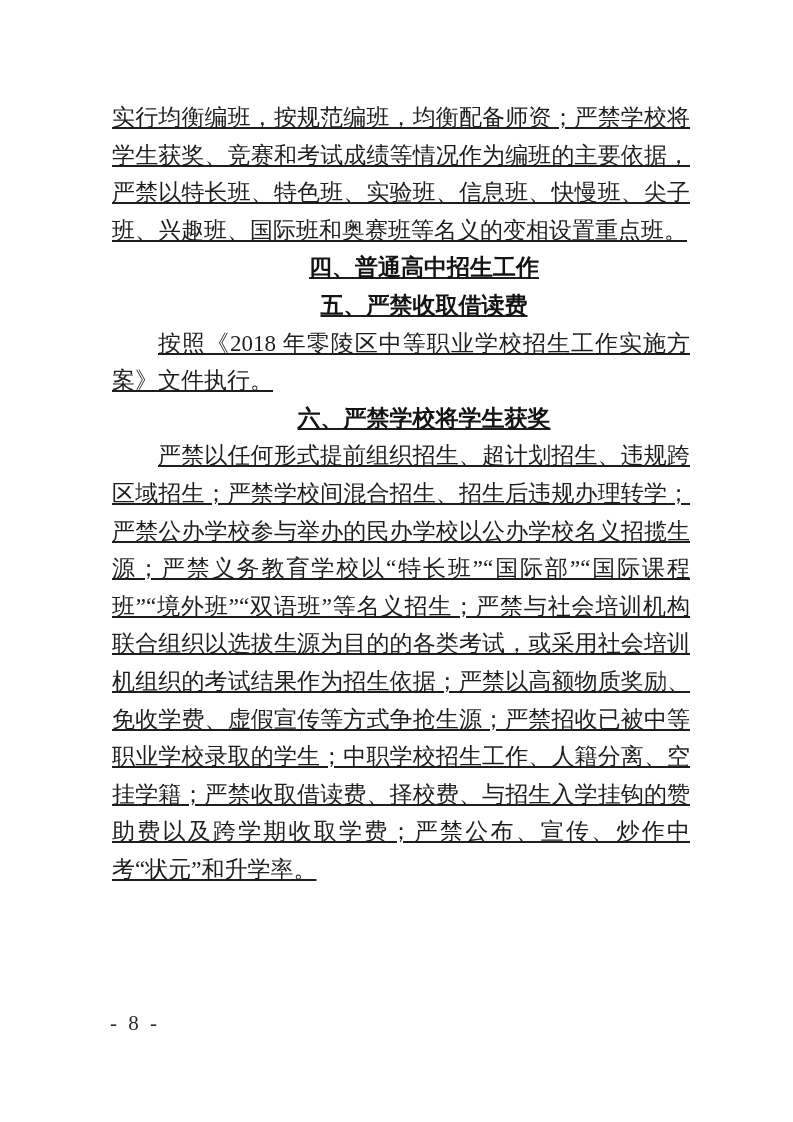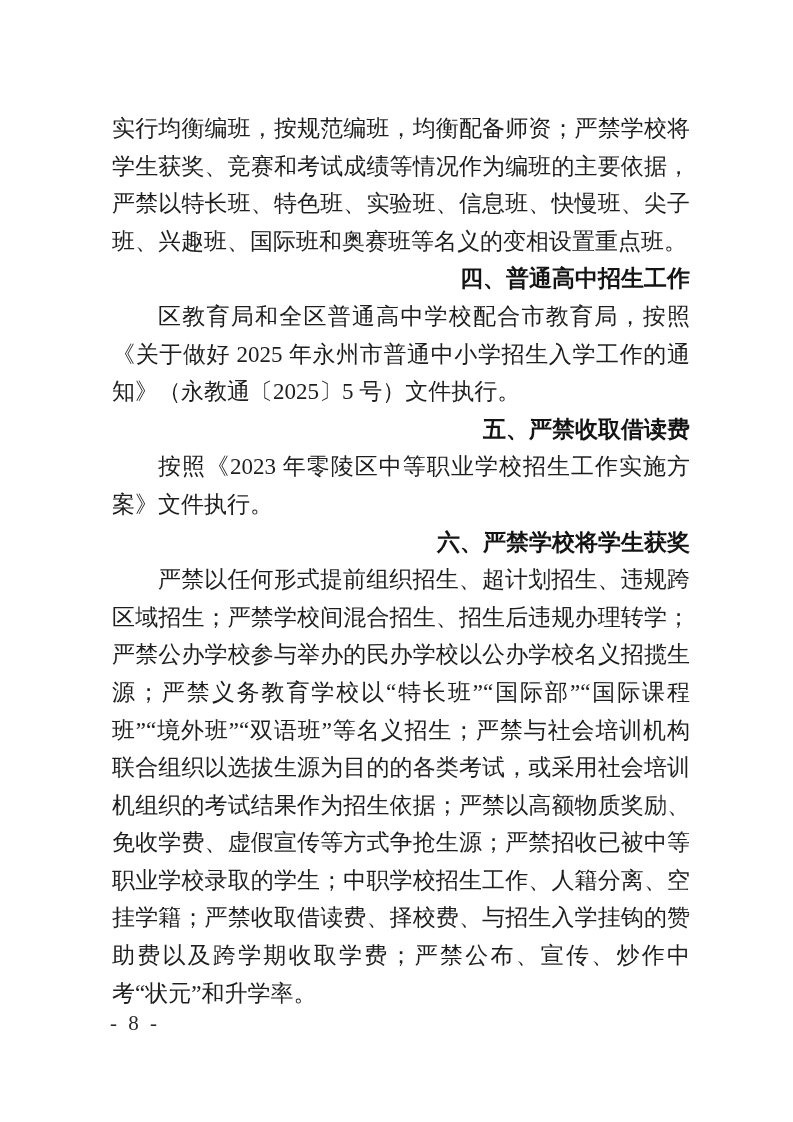--- a/index.html
+++ b/index.html
@@ -14,65 +14,65 @@
     overflow: hidden;
   }
   .page {
     position: absolute;
     inset: 0;
     background: #ffffff;
   }
   .content {
     position: absolute;
     left: 112px;
-    top: 110px;
+    top: 99px;
     width: 578px;
     color: #1e1e1e;
     font-family: "Liberation Serif", "DejaVu Serif", serif;
     font-size: 23px;
     line-height: 37.6px;
     text-align: justify;
     text-justify: inter-character;
+    text-decoration: underline;
   }
   p.para {
     margin: 0;
     padding: 0;
     text-indent: 2em;
   }
   p.para.first {
     text-indent: 0;
   }
   h2.heading {
     margin: 0;
     padding: 0;
     font-size: 23px;
     line-height: 37.6px;
     text-indent: 2em;
     font-family: "Liberation Sans", "DejaVu Sans", sans-serif;
     font-weight: 700;
     color: #141414;
-    text-align: right;
+    text-align: center;
   }
   .page-number {
     position: absolute;
     left: 110px;
     top: 1011px;
     font-family: "Liberation Serif", "DejaVu Serif", serif;
     font-size: 21px;
     color: #2b2b2b;
     letter-spacing: 3px;
   }
 </style>
 </head>
 <body>
 
 <div class="page">
   <div class="content">
     <p class="para first">实行均衡编班，按规范编班，均衡配备师资；严禁学校将学生获奖、竞赛和考试成绩等情况作为编班的主要依据，严禁以特长班、特色班、实验班、信息班、快慢班、尖子班、兴趣班、国际班和奥赛班等名义的变相设置重点班。</p>
     <h2 class="heading">四、普通高中招生工作</h2>
-    <p class="para">区教育局和全区普通高中学校配合市教育局，按照《关于做好 2025 年永州市普通中小学招生入学工作的通知》（永教通〔2025〕5 号）文件执行。</p>
     <h2 class="heading">五、严禁收取借读费</h2>
-    <p class="para">按照《2023 年零陵区中等职业学校招生工作实施方案》文件执行。</p>
+    <p class="para">按照《2018 年零陵区中等职业学校招生工作实施方案》文件执行。</p>
     <h2 class="heading">六、严禁学校将学生获奖</h2>
     <p class="para">严禁以任何形式提前组织招生、超计划招生、违规跨区域招生；严禁学校间混合招生、招生后违规办理转学；严禁公办学校参与举办的民办学校以公办学校名义招揽生源；严禁义务教育学校以“特长班”“国际部”“国际课程班”“境外班”“双语班”等名义招生；严禁与社会培训机构联合组织以选拔生源为目的的各类考试，或采用社会培训机组织的考试结果作为招生依据；严禁以高额物质奖励、免收学费、虚假宣传等方式争抢生源；严禁招收已被中等职业学校录取的学生；中职学校招生工作、人籍分离、空挂学籍；严禁收取借读费、择校费、与招生入学挂钩的赞助费以及跨学期收取学费；严禁公布、宣传、炒作中考“状元”和升学率。</p>
   </div>
   <div class="page-number">- 8 -</div>
 </div>
 
 </body></html>

